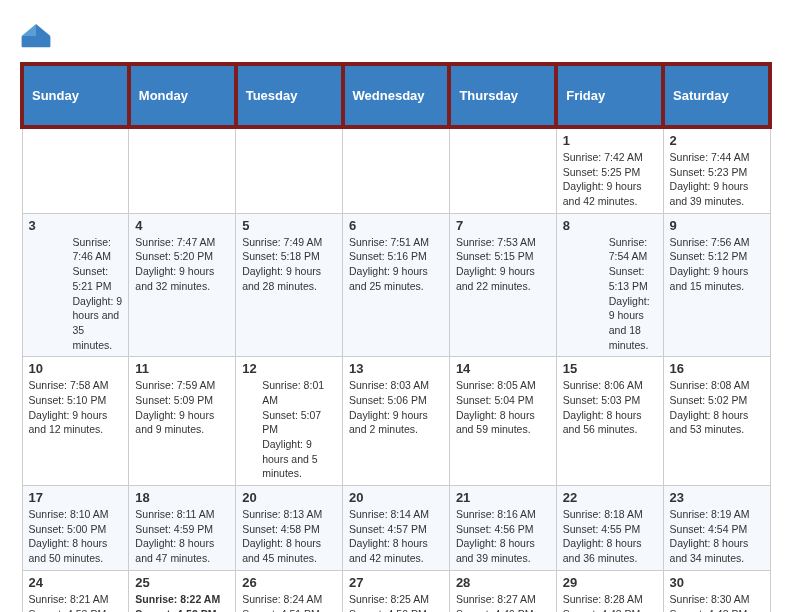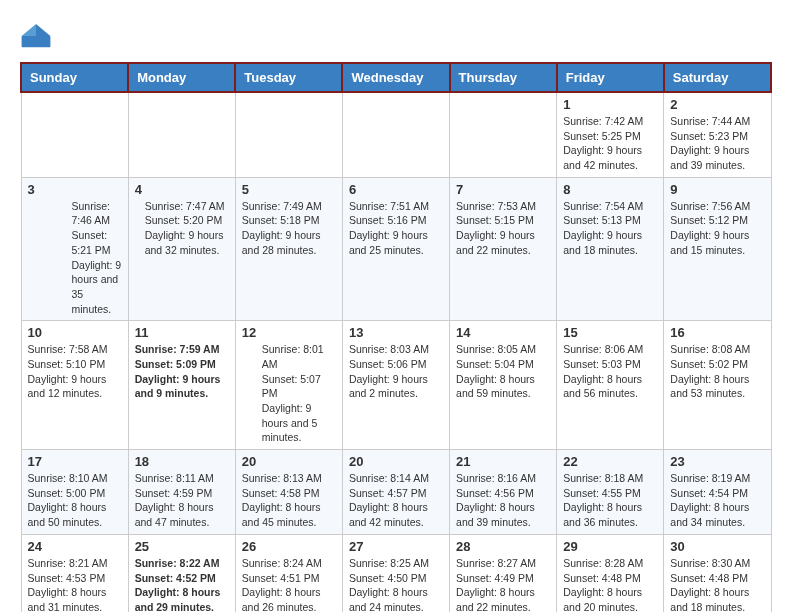--- a/index.html
+++ b/index.html
@@ -52,25 +52,25 @@
       font-size: 15px;
       color: #555;
     }
     .calendar {
       width: 100%;
       border-collapse: collapse;
     }
     .calendar th {
       background: #3a7fc1;
       color: white;
-      padding: 6px 8px;
+      padding: 22px 8px;
       font-size: 13px;
       font-weight: bold;
       text-align: left;
-      border: 2px solid #7f1d1d;
+      border: 4px solid #7f1d1d;
     }
     .calendar td {
       vertical-align: top;
       padding: 4px 6px;
       border: 1px solid #ccc;
       width: calc(100% / 7);
       font-size: 11px;
       color: #333;
       background: #fff;
       min-height: 80px;
@@ -149,21 +149,21 @@
       </tr>
       <tr>
         <td>
           <span class="day-number">3</span>
           <div class="day-info" style="white-space: pre-line; margin-left: 44px;">Sunrise: 7:46 AM
 Sunset: 5:21 PM
 Daylight: 9 hours and 35 minutes.</div>
         </td>
         <td>
           <span class="day-number">4</span>
-          <div class="day-info" style="white-space: pre-line; margin-left: 10px;">Sunrise: 7:47 AM
+          <div class="day-info" style="white-space: pre-line;">Sunrise: 7:47 AM
 Sunset: 5:20 PM
 Daylight: 9 hours and 32 minutes.</div>
         </td>
         <td>
           <span class="day-number">5</span>
           <div class="day-info" style="white-space: pre-line;">Sunrise: 7:49 AM
 Sunset: 5:18 PM
 Daylight: 9 hours and 28 minutes.</div>
         </td>
         <td>
@@ -173,41 +173,41 @@
 Daylight: 9 hours and 25 minutes.</div>
         </td>
         <td>
           <span class="day-number">7</span>
           <div class="day-info" style="white-space: pre-line;">Sunrise: 7:53 AM
 Sunset: 5:15 PM
 Daylight: 9 hours and 22 minutes.</div>
         </td>
         <td>
           <span class="day-number">8</span>
-          <div class="day-info" style="white-space: pre-line;">Sunrise: 7:54 AM
+          <div class="day-info" style="white-space: pre-line; margin-left: 46px;">Sunrise: 7:54 AM
 Sunset: 5:13 PM
 Daylight: 9 hours and 18 minutes.</div>
         </td>
         <td>
           <span class="day-number">9</span>
           <div class="day-info" style="white-space: pre-line;">Sunrise: 7:56 AM
 Sunset: 5:12 PM
 Daylight: 9 hours and 15 minutes.</div>
         </td>
       </tr>
       <tr>
         <td>
           <span class="day-number">10</span>
           <div class="day-info" style="white-space: pre-line;">Sunrise: 7:58 AM
 Sunset: 5:10 PM
 Daylight: 9 hours and 12 minutes.</div>
         </td>
         <td>
           <span class="day-number">11</span>
-          <div class="day-info" style="white-space: pre-line; font-weight: bold;">Sunrise: 7:59 AM
+          <div class="day-info" style="white-space: pre-line;">Sunrise: 7:59 AM
 Sunset: 5:09 PM
 Daylight: 9 hours and 9 minutes.</div>
         </td>
         <td>
           <span class="day-number">12</span>
           <div class="day-info" style="white-space: pre-line; margin-left: 20px;">Sunrise: 8:01 AM
 Sunset: 5:07 PM
 Daylight: 9 hours and 5 minutes.</div>
         </td>
         <td>

